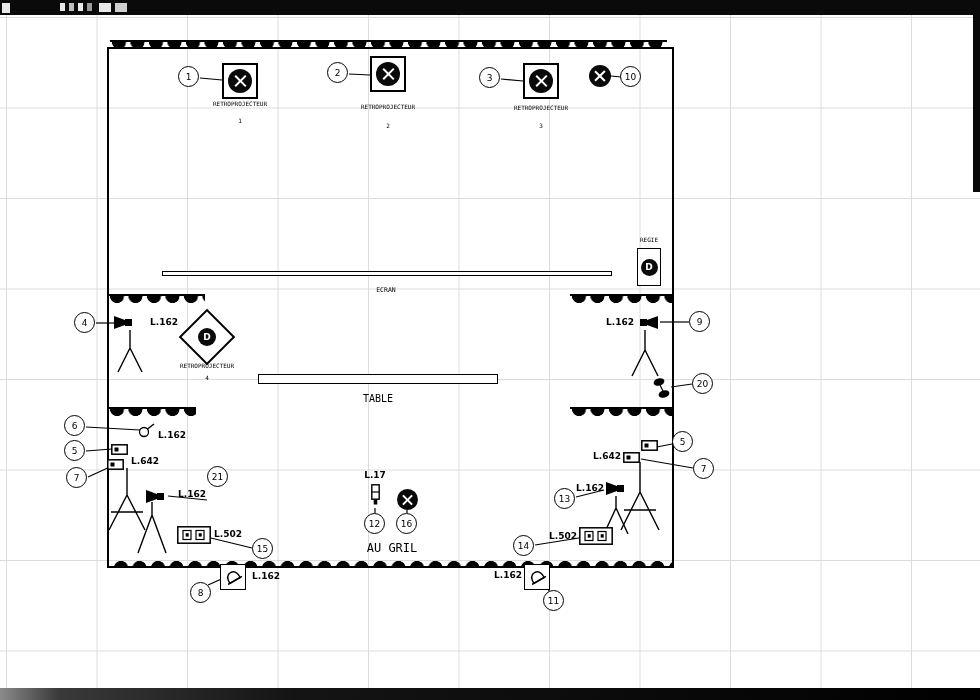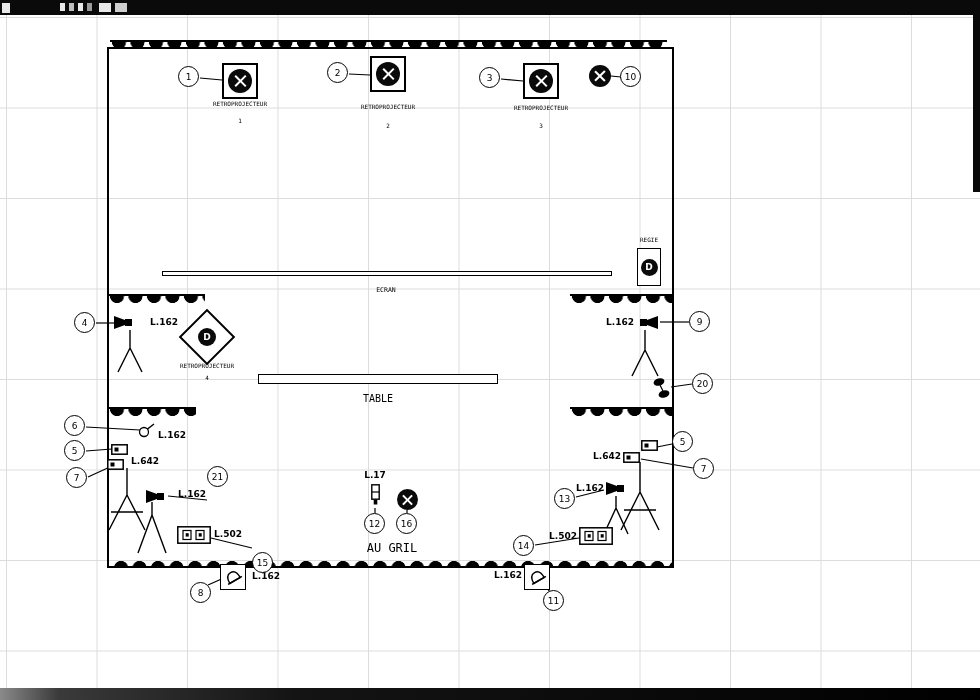--- a/index.html
+++ b/index.html
@@ -264,21 +264,21 @@
   <div class="callout" style="left:327px;top:62px;">2</div>
   <div class="callout" style="left:479px;top:67px;">3</div>
   <div class="callout" style="left:620px;top:66px;">10</div>
   <div class="callout" style="left:74px;top:312px;">4</div>
   <div class="callout" style="left:689px;top:311px;">9</div>
   <div class="callout" style="left:692px;top:373px;">20</div>
   <div class="callout" style="left:64px;top:415px;">6</div>
   <div class="callout" style="left:64px;top:440px;">5</div>
   <div class="callout" style="left:66px;top:467px;">7</div>
   <div class="callout" style="left:207px;top:466px;">21</div>
-  <div class="callout" style="left:252px;top:552px;">15</div>
+  <div class="callout" style="left:252px;top:538px;">15</div>
   <div class="callout" style="left:190px;top:582px;">8</div>
   <div class="callout" style="left:364px;top:513px;">12</div>
   <div class="callout" style="left:396px;top:513px;">16</div>
   <div class="callout" style="left:554px;top:488px;">13</div>
   <div class="callout" style="left:672px;top:431px;">5</div>
   <div class="callout" style="left:693px;top:458px;">7</div>
   <div class="callout" style="left:513px;top:535px;">14</div>
   <div class="callout" style="left:543px;top:590px;">11</div>
 
 </div>

